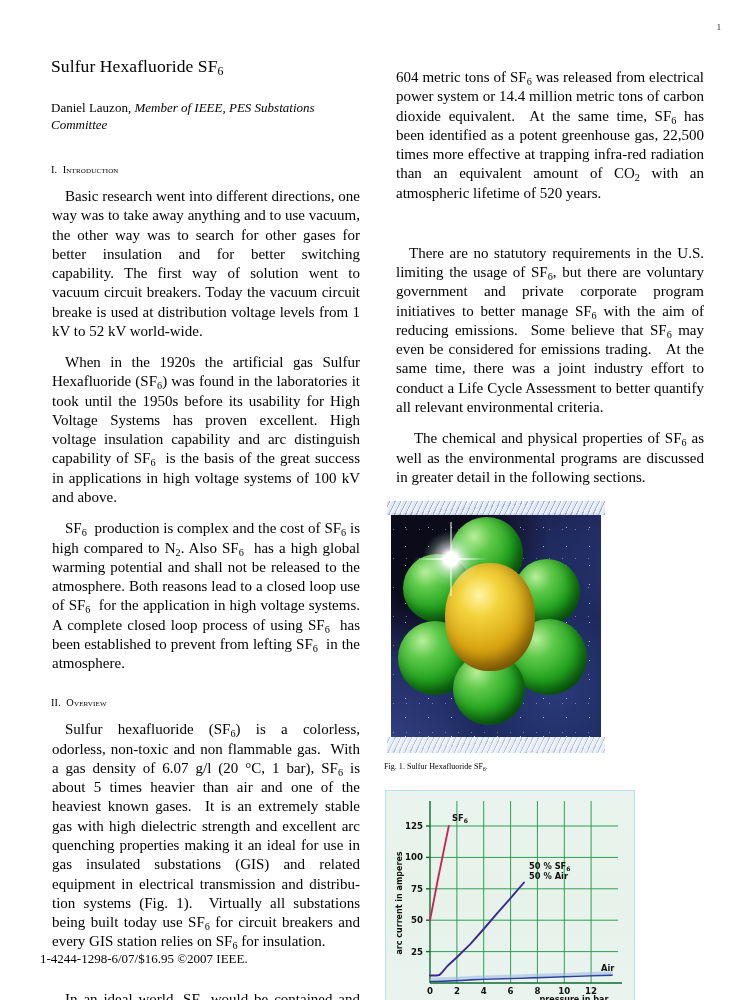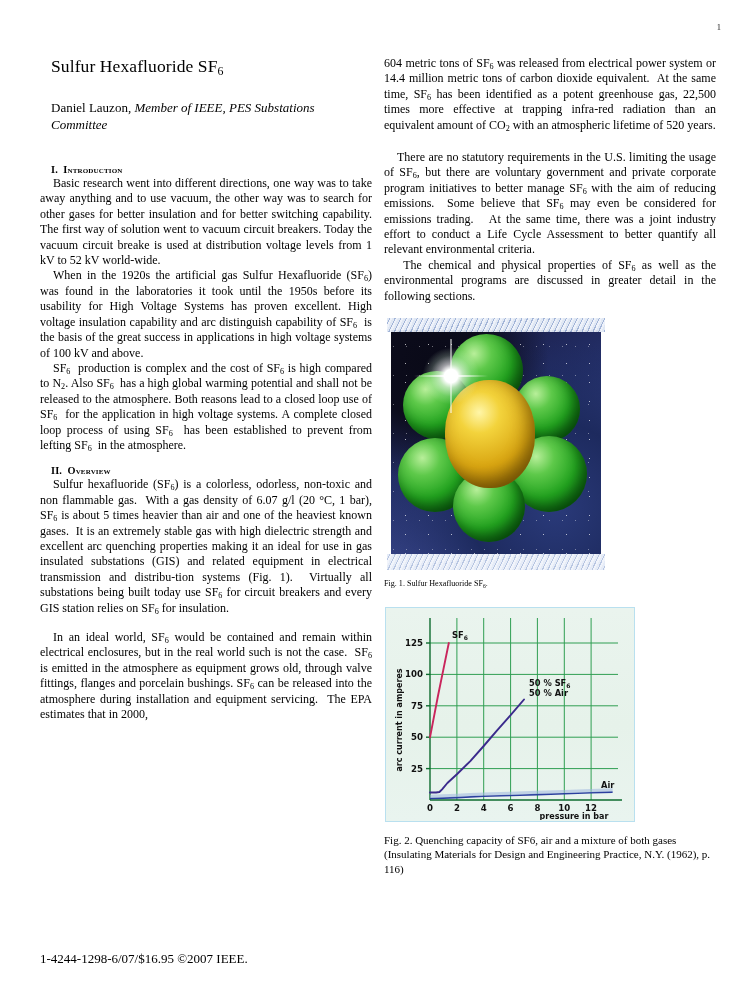--- a/index.html
+++ b/index.html
@@ -32,34 +32,34 @@
   }
   .authors{
     margin:22px 0 0 11px;
     font-size:13px;
     line-height:1.31;
   }
   .authors .aff{font-style:italic;}
 
   h2.section{
     font-size:10.3px;
-    font-weight:bold;
+    font-weight:normal;
     font-variant:small-caps;
     text-transform:none;
     margin:0 0 1px 0;
     padding:0;
     text-align:left;
     text-indent:11px;
     letter-spacing:.15px;
   }
   h2.section .numeral{font-variant:normal;}
 
   p.body{
-    margin:0;
-    font-size:12px;
+    margin:12px;
+    font-size:15px;
     line-height:1.285;
     text-align:justify;
     text-indent:13px;
     hyphens:none;
   }
   p.cont{text-indent:0;}
   .gap-s{height:8px;}
   .gap-m{height:12px;}
   .gap-l{height:17px;}
 

